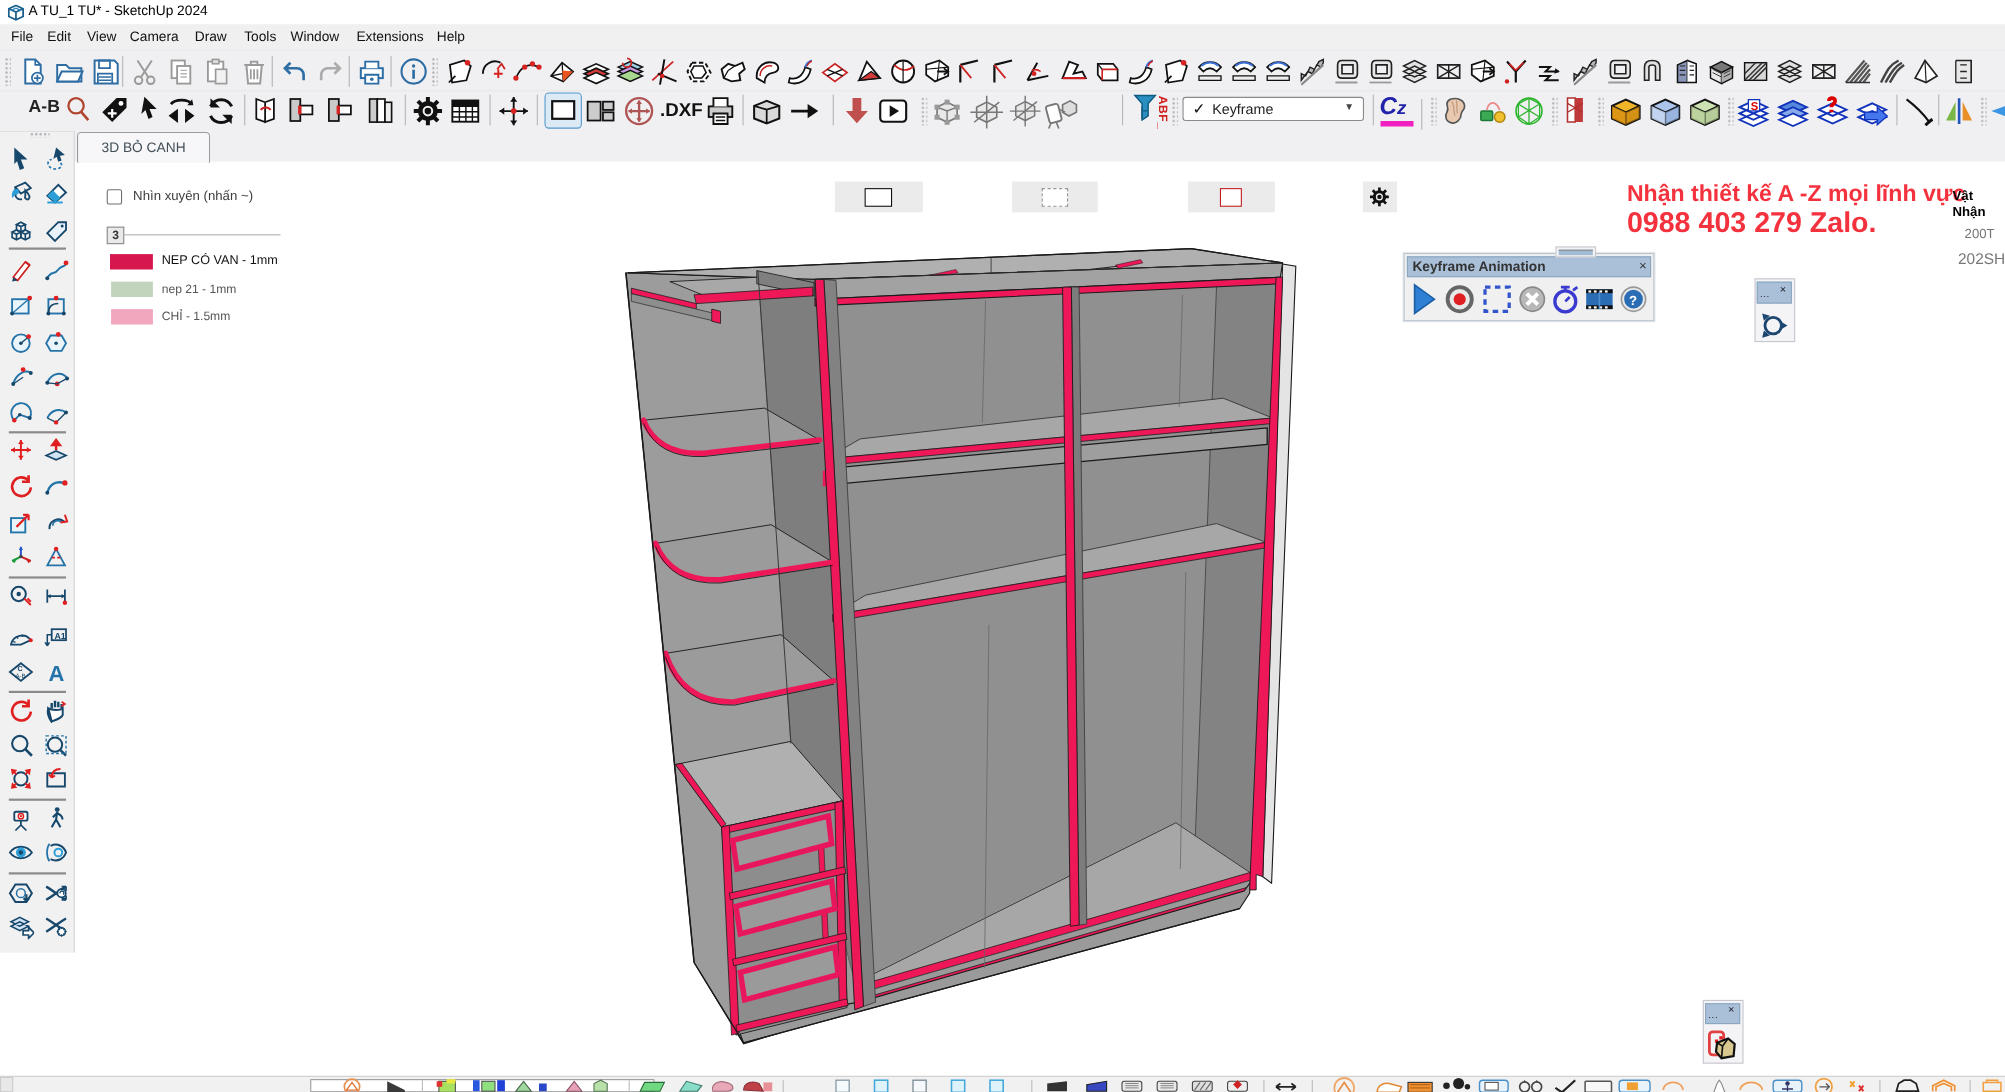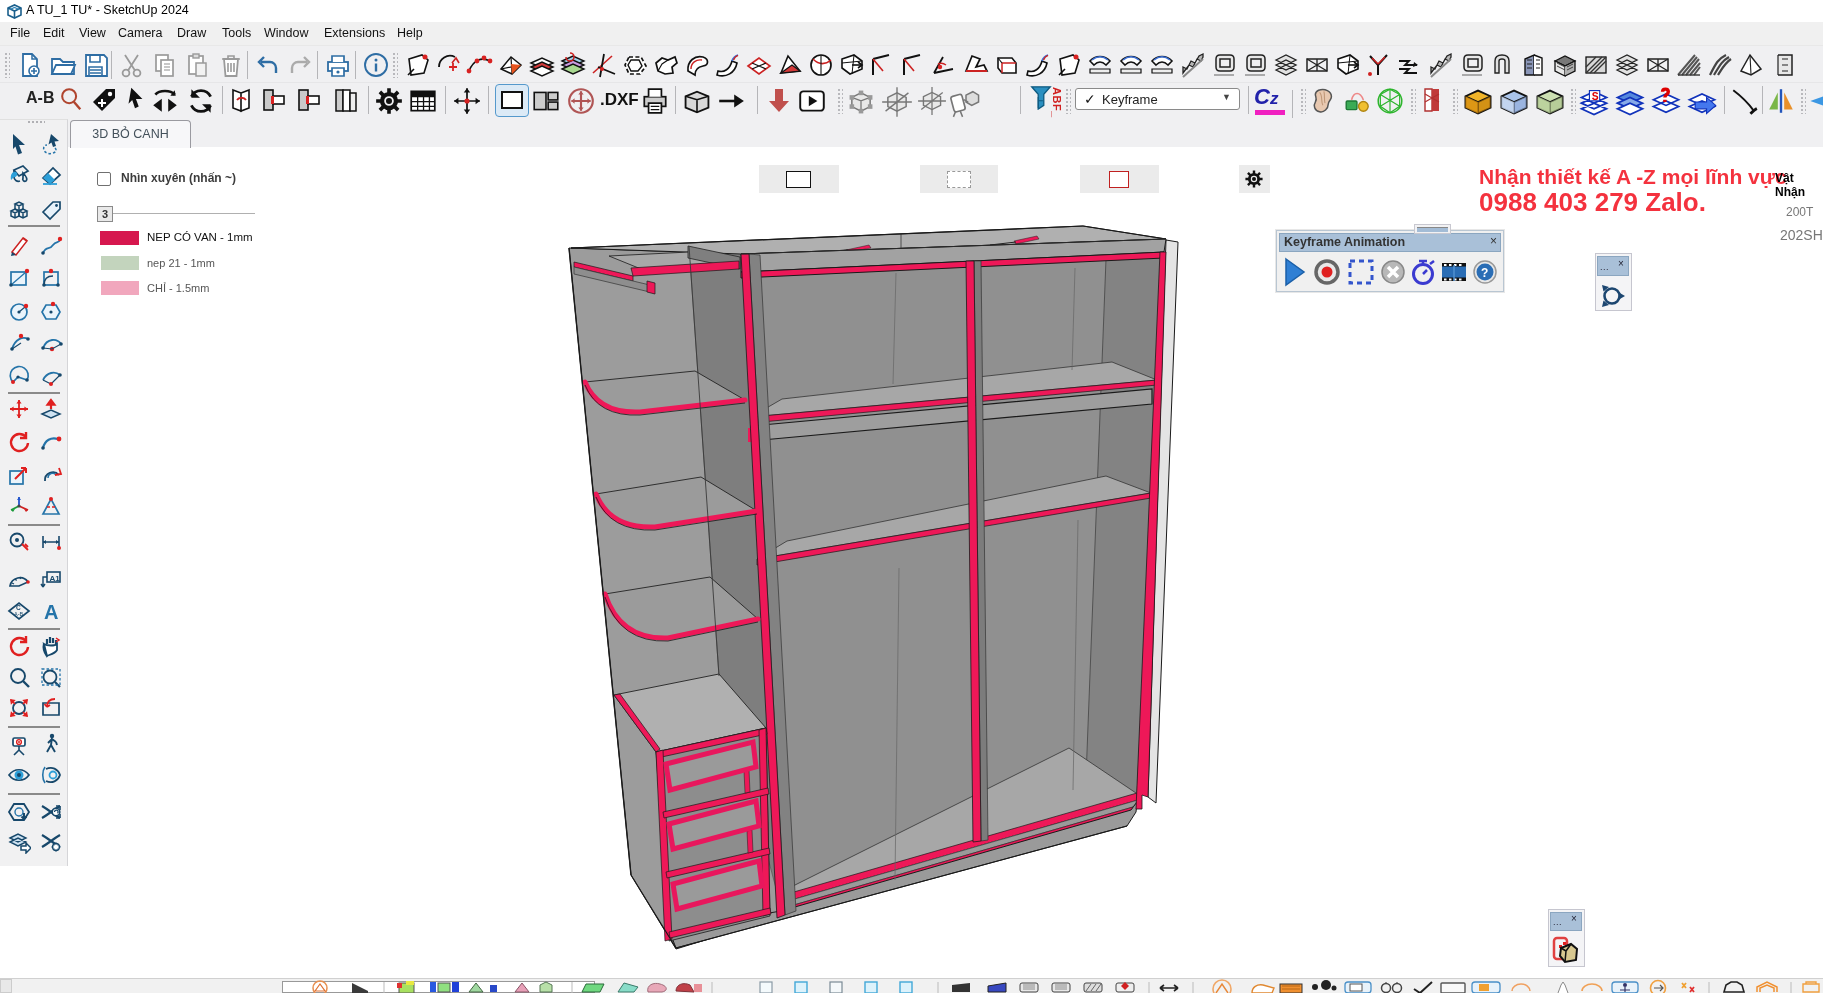--- a/index.html
+++ b/index.html
@@ -1107,21 +1107,21 @@
 <svg class="abs" style="left:39px;top:830px" width="24" height="24" viewBox="0 0 24 24">
     <use href="#b-swgear"></use>
   </svg>
 <div class="abs" style="left:8px;top:225px;width:52px;height:2px;background:#8a8a8a"></div>
 <div class="abs" style="left:8px;top:392px;width:52px;height:2px;background:#8a8a8a"></div>
 <div class="abs" style="left:8px;top:524px;width:52px;height:2px;background:#8a8a8a"></div>
 <div class="abs" style="left:8px;top:628px;width:52px;height:2px;background:#8a8a8a"></div>
 <div class="abs" style="left:8px;top:726px;width:52px;height:2px;background:#8a8a8a"></div>
 <div class="abs" style="left:8px;top:793px;width:52px;height:2px;background:#8a8a8a"></div>
 <div class="abs" style="left:97px;top:172px;width:14px;height:14px;background:#fff;border:1px solid #707070;border-radius:2px"></div>
-<div class="abs" style="left:121px;top:171px;font-size:12px;font-weight:bold;color:#3c3c3c">Nhìn xuyên (nhấn ~)</div>
+<div class="abs" style="left:121px;top:171px;font-size:12px;font-weight:normal;color:#3c3c3c">Nhìn xuyên (nhấn ~)</div>
 <div class="abs" style="left:113px;top:213px;width:142px;height:1px;background:#b0b0b0"></div>
 <div class="abs" style="left:97px;top:206px;width:16px;height:16px;background:#e9e9e9;border:1px solid #8a8a8a;font-size:11px;font-weight:bold;color:#333;text-align:center;line-height:15px">3</div>
 <div class="abs" style="left:100px;top:231px;width:39px;height:14px;background:#d6174e"></div>
 <div class="abs" style="left:147px;top:231px;font-size:11.5px;font-weight:normal;color:#111">NEP CÓ VAN - 1mm</div>
 <div class="abs" style="left:101px;top:256px;width:38px;height:14px;background:#c3d4bd"></div>
 <div class="abs" style="left:147px;top:257px;font-size:11px;color:#555">nep 21 - 1mm</div>
 <div class="abs" style="left:101px;top:281px;width:38px;height:14px;background:#f1a7bd"></div>
 <div class="abs" style="left:147px;top:282px;font-size:11px;color:#555">CHỈ - 1.5mm</div>
 <div class="hbtn" style="left:759px;width:80px"></div>
 <div class="abs" style="left:786px;top:171px;width:25px;height:17px;background:#fff;border:1.5px solid #111"></div>

